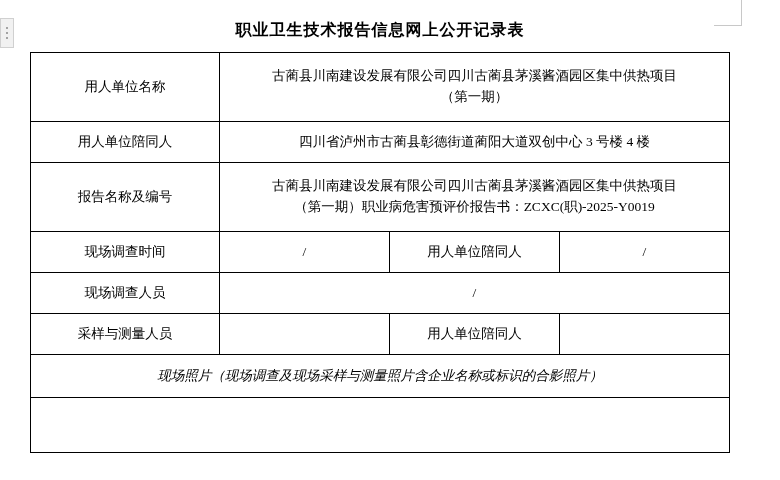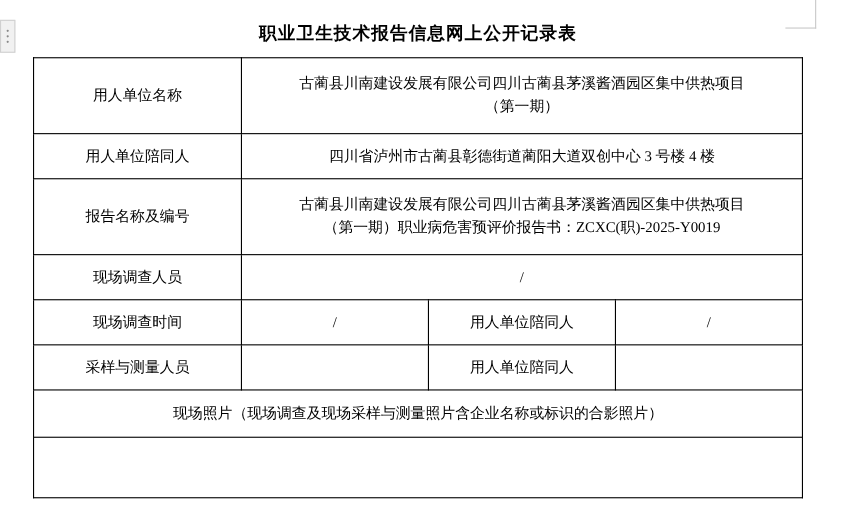--- a/index.html
+++ b/index.html
@@ -94,20 +94,21 @@
     height: 58px;
   }
   td.row-h {
     height: 30px;
   }
   .value-lines {
     display: block;
   }
   .photo-row td {
     height: 32px;
+    font-style: italic;
   }
   .blank-row td {
     height: 44px;
   }
 </style>
 </head>
 <body>
 
 <div class="page">
 
@@ -137,28 +138,28 @@
           <td class="value row-h" colspan="3">四川省泸州市古蔺县彰德街道蔺阳大道双创中心 3 号楼 4 楼</td>
         </tr>
         <tr>
           <td class="label tall">报告名称及编号</td>
           <td class="value tall" colspan="3">
             <span class="value-lines">古蔺县川南建设发展有限公司四川古蔺县茅溪酱酒园区集中供热项目</span>
             <span class="value-lines">（第一期）职业病危害预评价报告书：ZCXC(职)-2025-Y0019</span>
           </td>
         </tr>
         <tr>
-          <td class="label row-h">现场调查人员</td>
-          <td class="value row-h" colspan="3">/</td>
-        </tr>
-        <tr>
           <td class="label row-h">现场调查时间</td>
           <td class="value row-h">/</td>
           <td class="value row-h">用人单位陪同人</td>
           <td class="value row-h">/</td>
+        </tr>
+        <tr>
+          <td class="label row-h">现场调查人员</td>
+          <td class="value row-h" colspan="3">/</td>
         </tr>
         <tr>
           <td class="label row-h">采样与测量人员</td>
           <td class="value row-h"></td>
           <td class="value row-h">用人单位陪同人</td>
           <td class="value row-h"></td>
         </tr>
         <tr class="photo-row">
           <td colspan="4">现场照片（现场调查及现场采样与测量照片含企业名称或标识的合影照片）</td>
         </tr>

